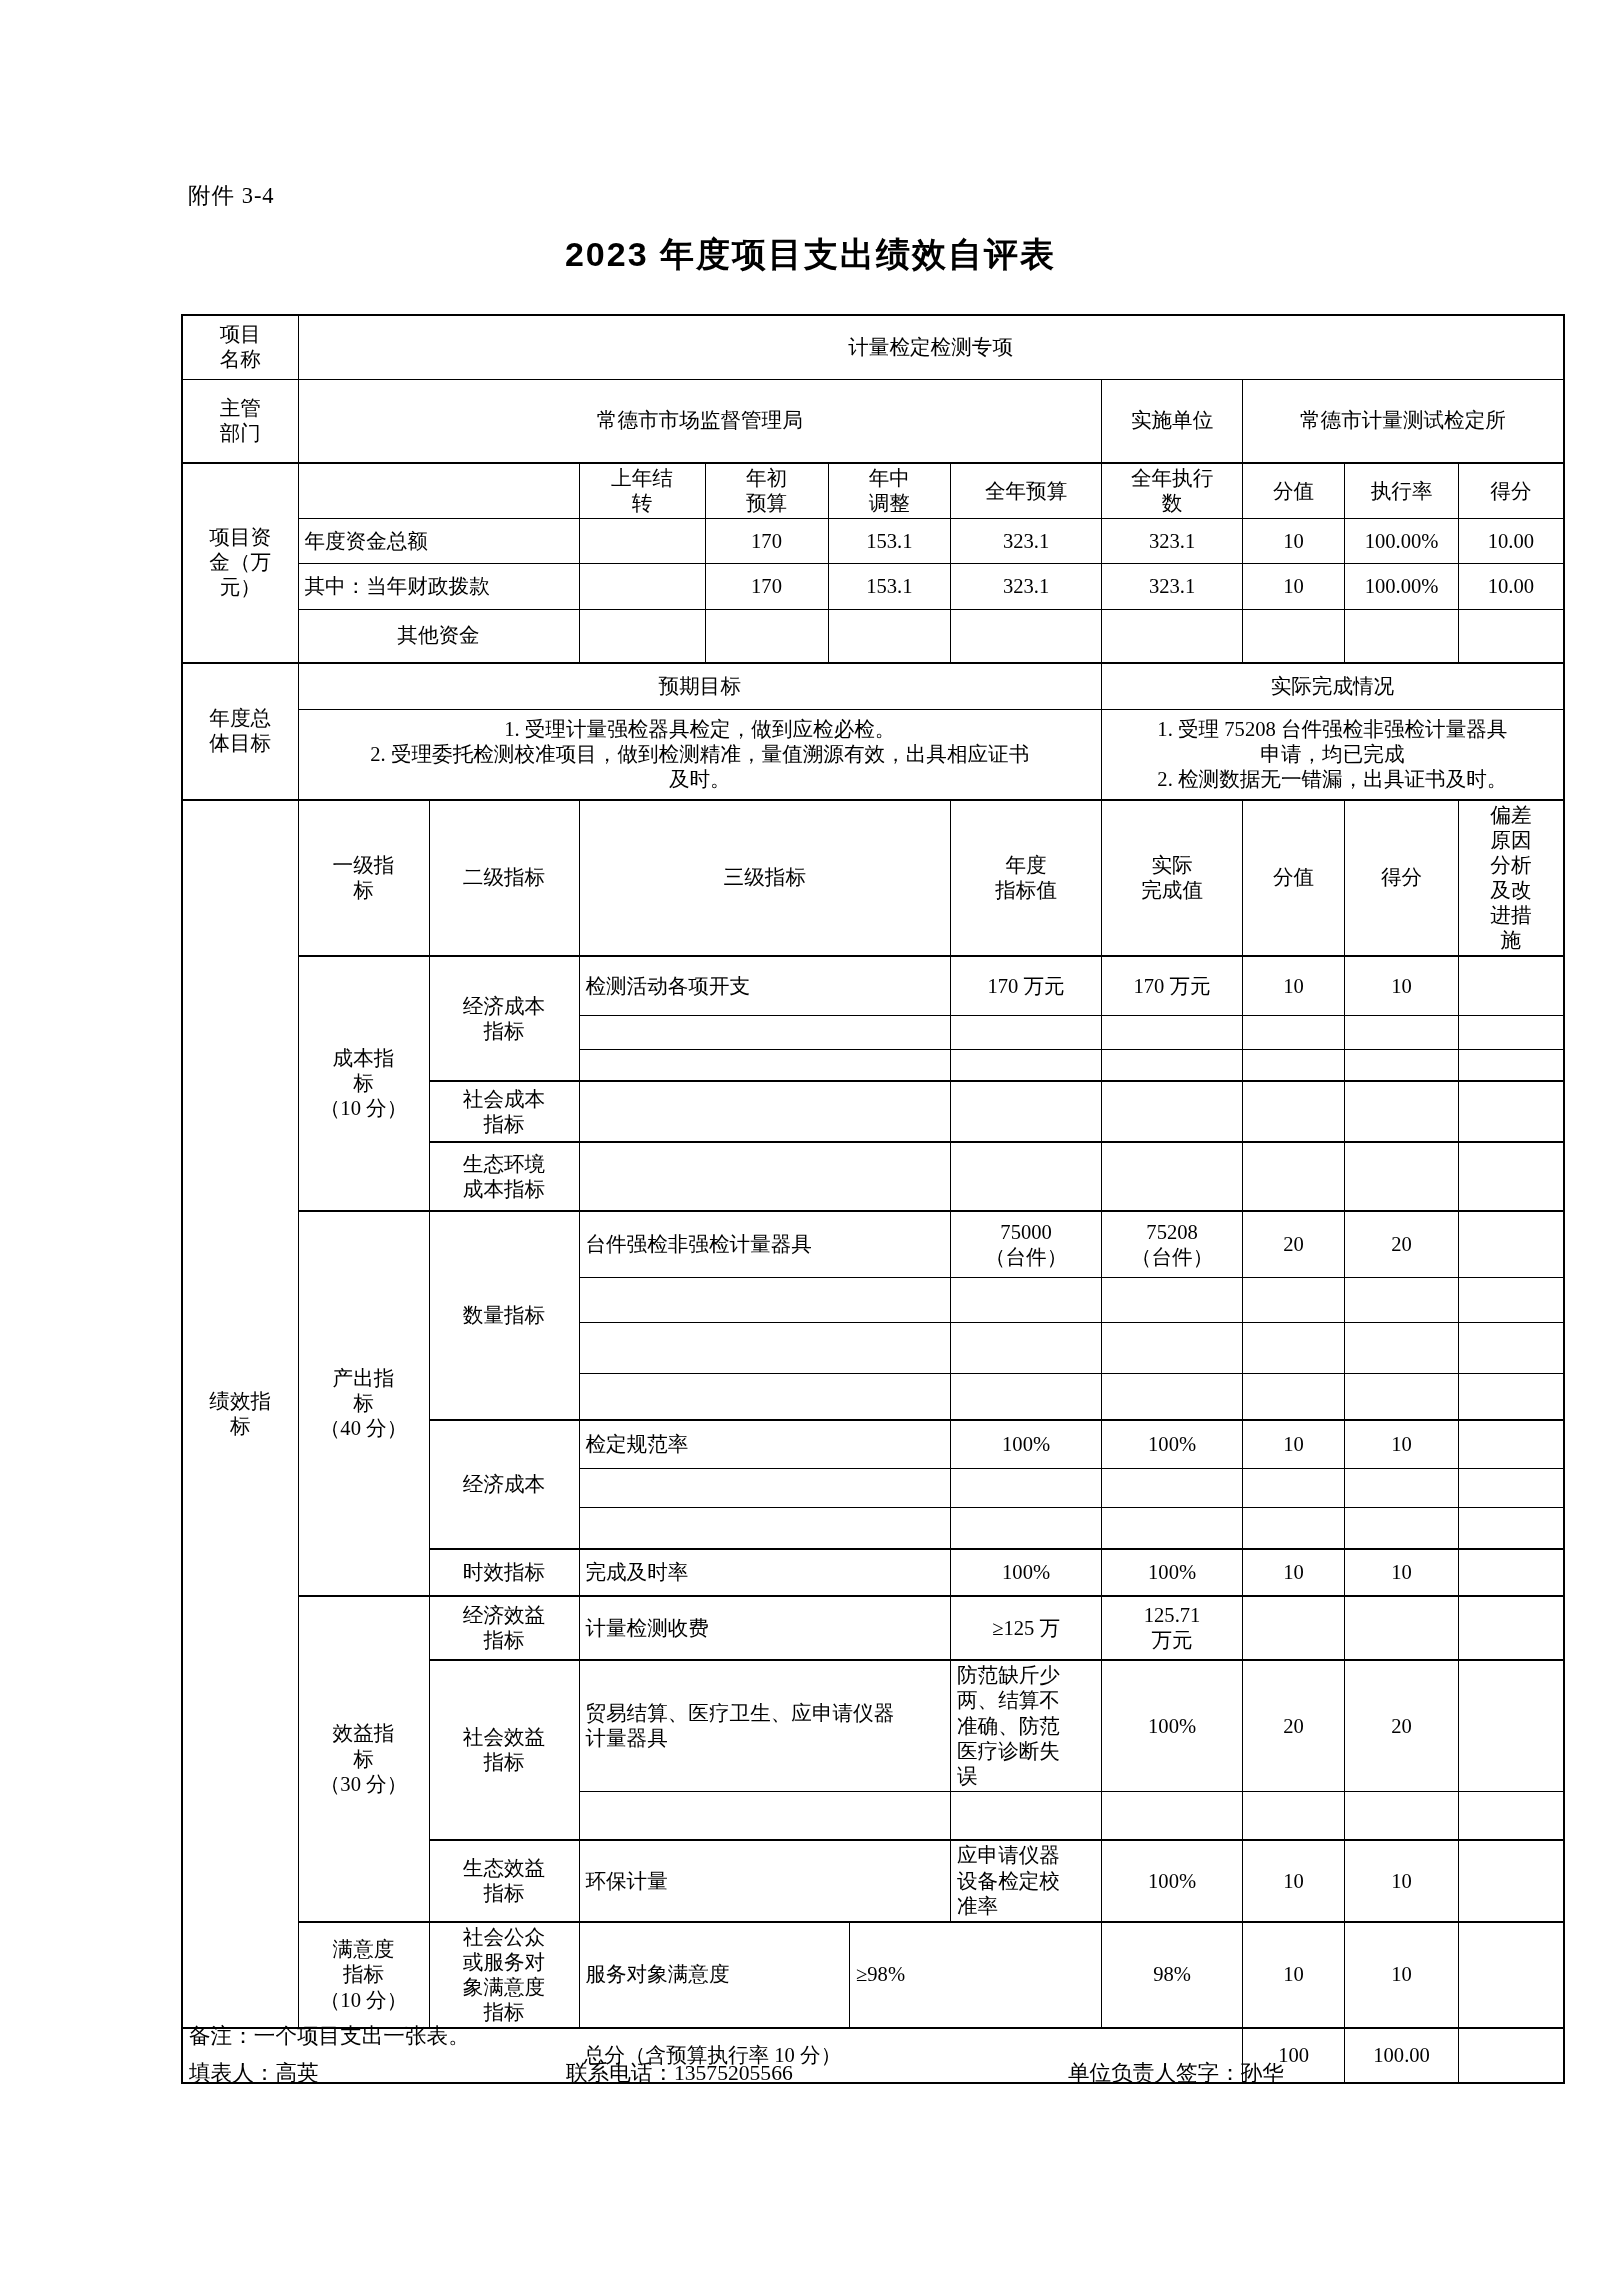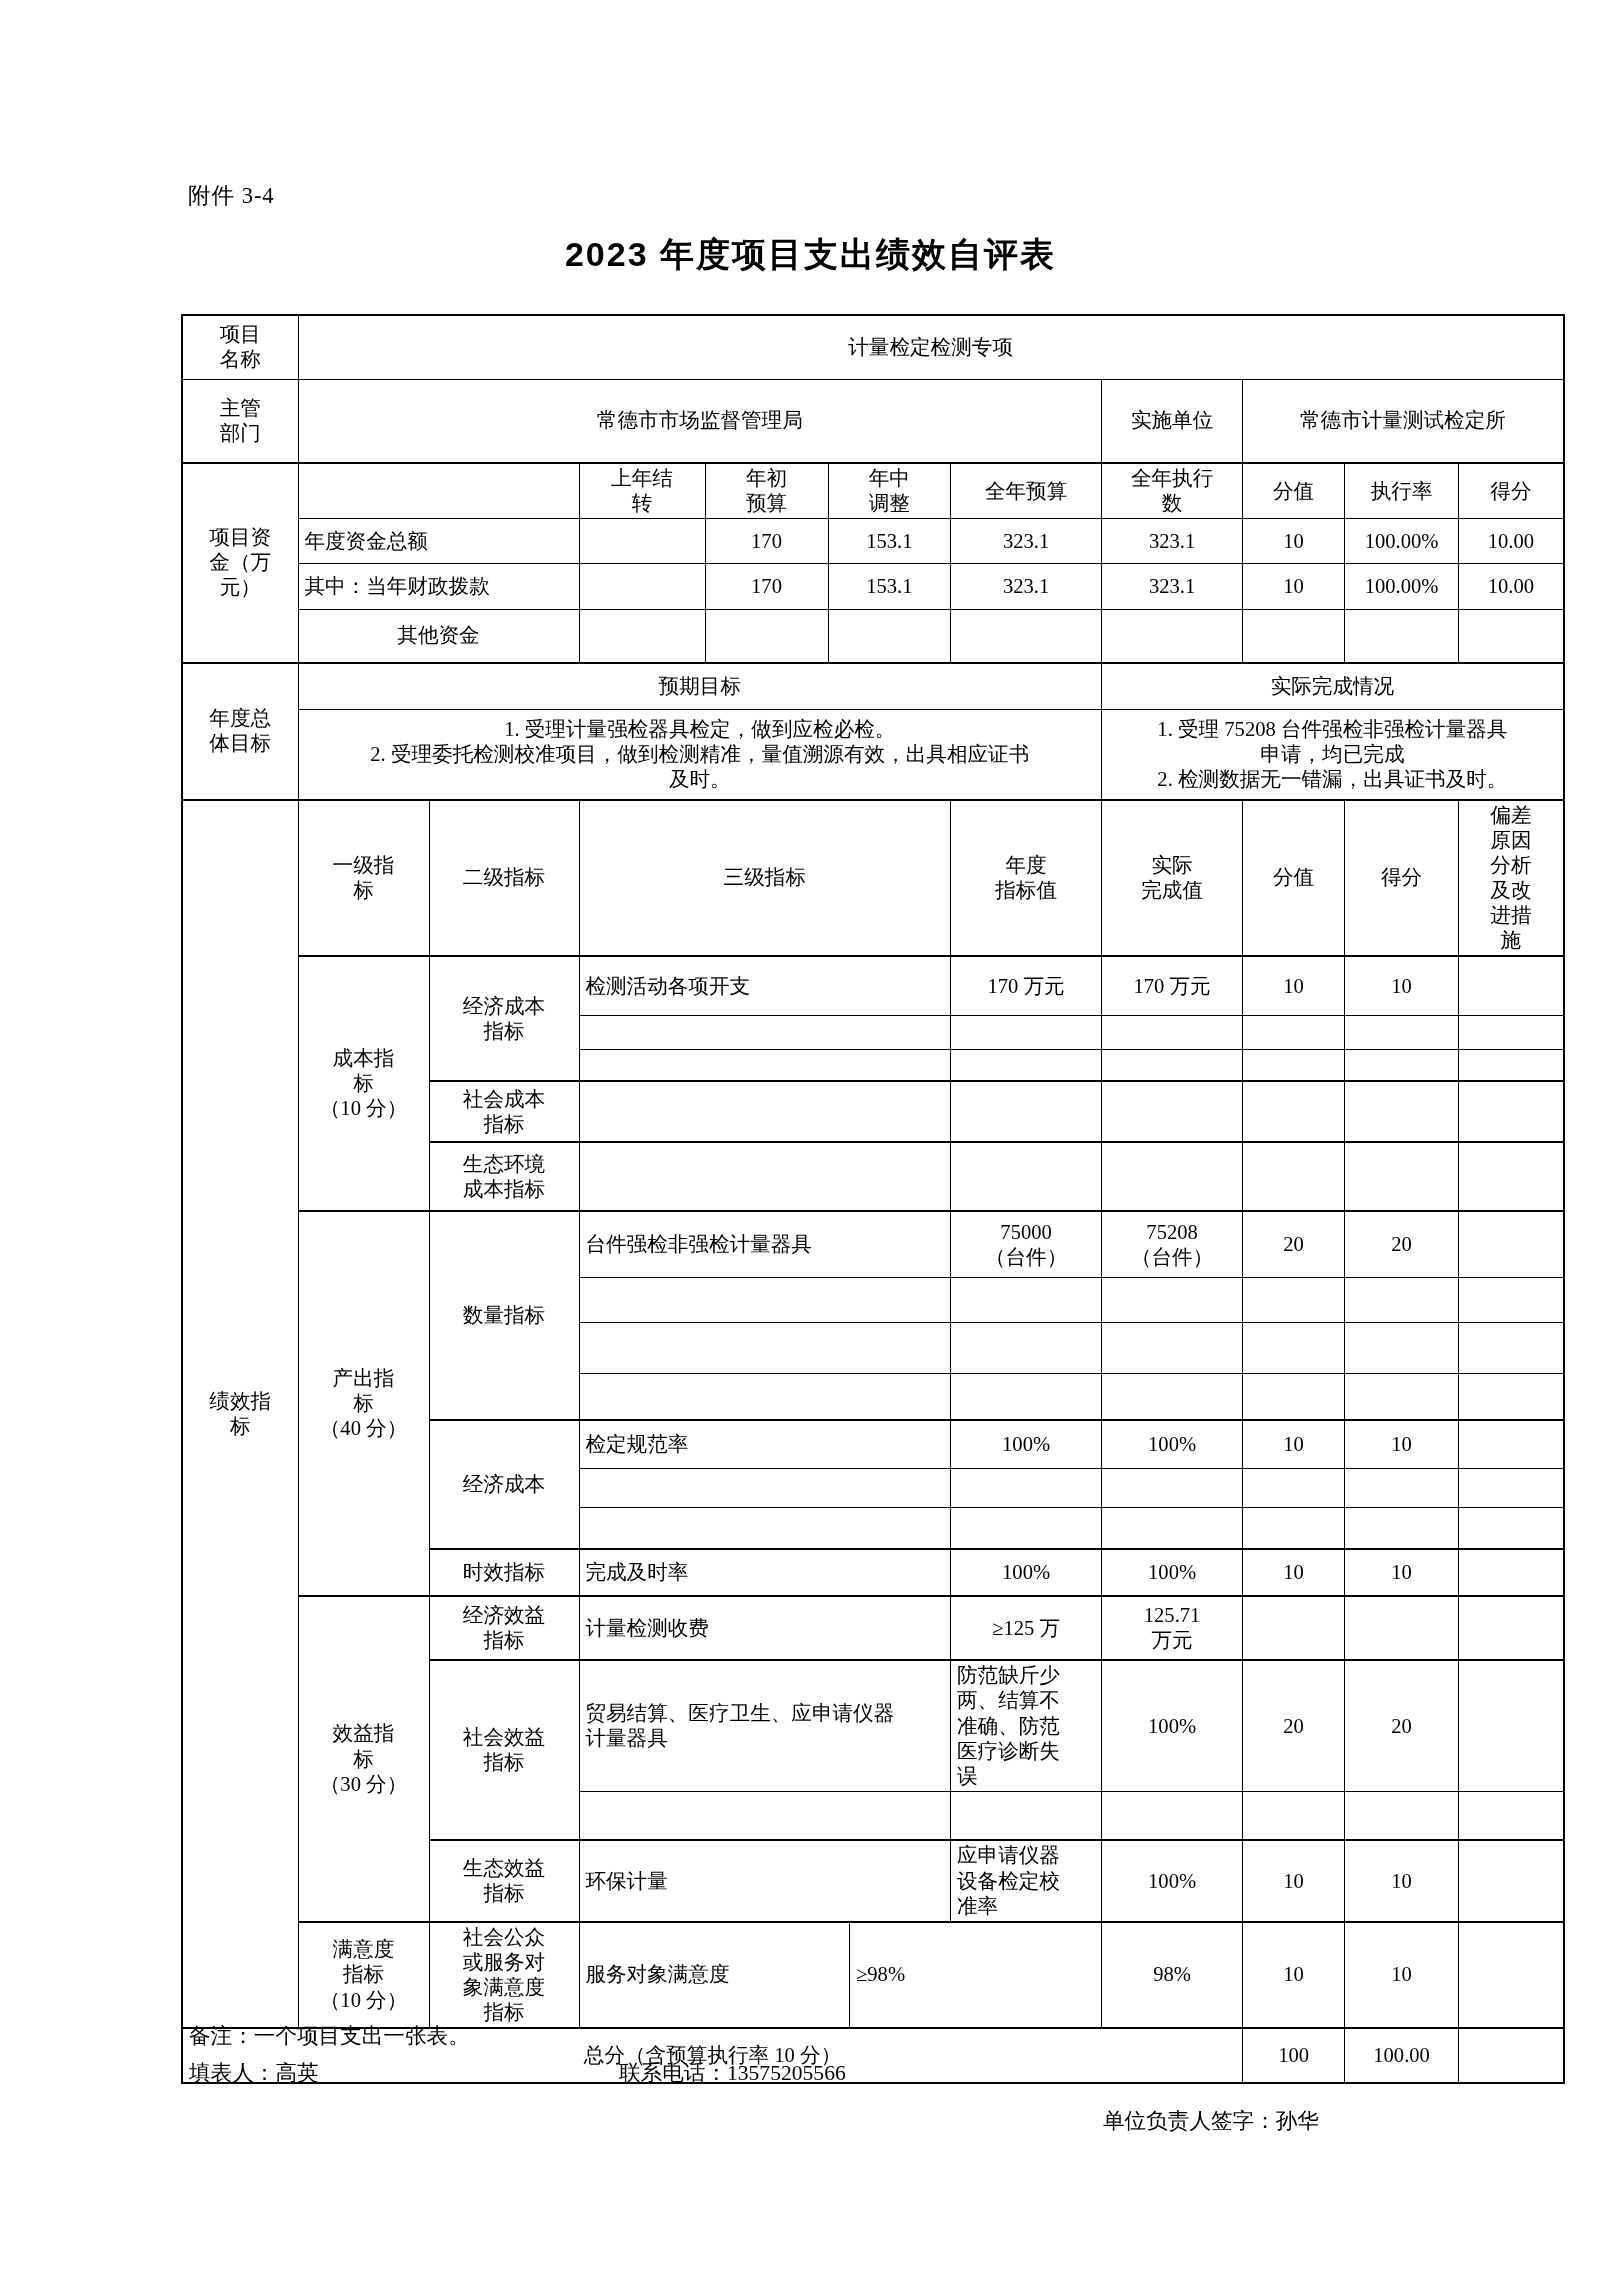--- a/index.html
+++ b/index.html
@@ -39,22 +39,22 @@
   }
   table.doc td.left, table.doc th.left { text-align: left; }
   table.doc tr.thick td, table.doc tr.thick th { border-top-width: 2.9px; }
   td.goal-text { text-align: left; padding: 3.9px 9.8px; line-height: 1.42; }
   .footer-note {
     position: absolute; left: 189px; top: 2021px;
     font-size: 21.6px;
   }
   .footer-row { position: absolute; top: 2058px; left: 0; width: 1621px; font-size: 21.6px; }
   .footer-row .filler  { position: absolute; left: 189px;  white-space: nowrap; }
-  .footer-row .phone   { position: absolute; left: 619px;  white-space: nowrap; }
-  .footer-row .signer  { position: absolute; left: 1103px; white-space: nowrap; margin-top: 48px; }
+  .footer-row .phone   { position: absolute; left: 566px;  white-space: nowrap; }
+  .footer-row .signer  { position: absolute; left: 1068px; white-space: nowrap; }
 </style>
 </head>
 <body>
 
 <div class="attachment">附件 3-4</div>
 <div class="doc-title">2023 年度项目支出绩效自评表</div>
 
 <table class="doc">
   <colgroup>
     <col style="width:116px">

